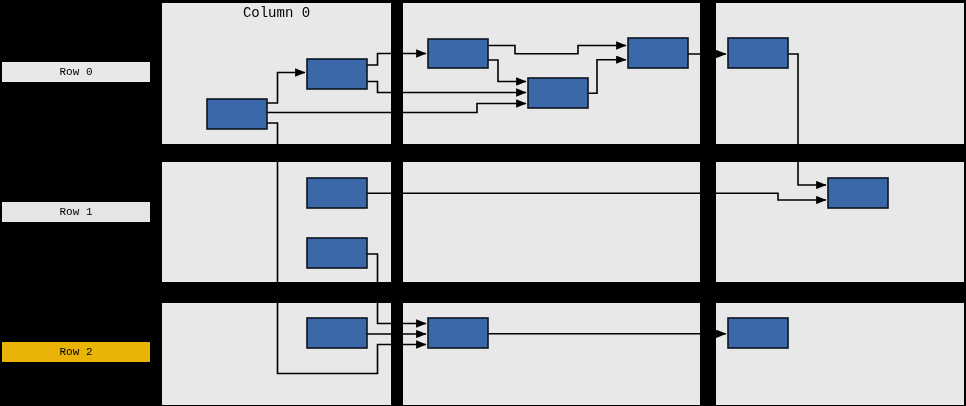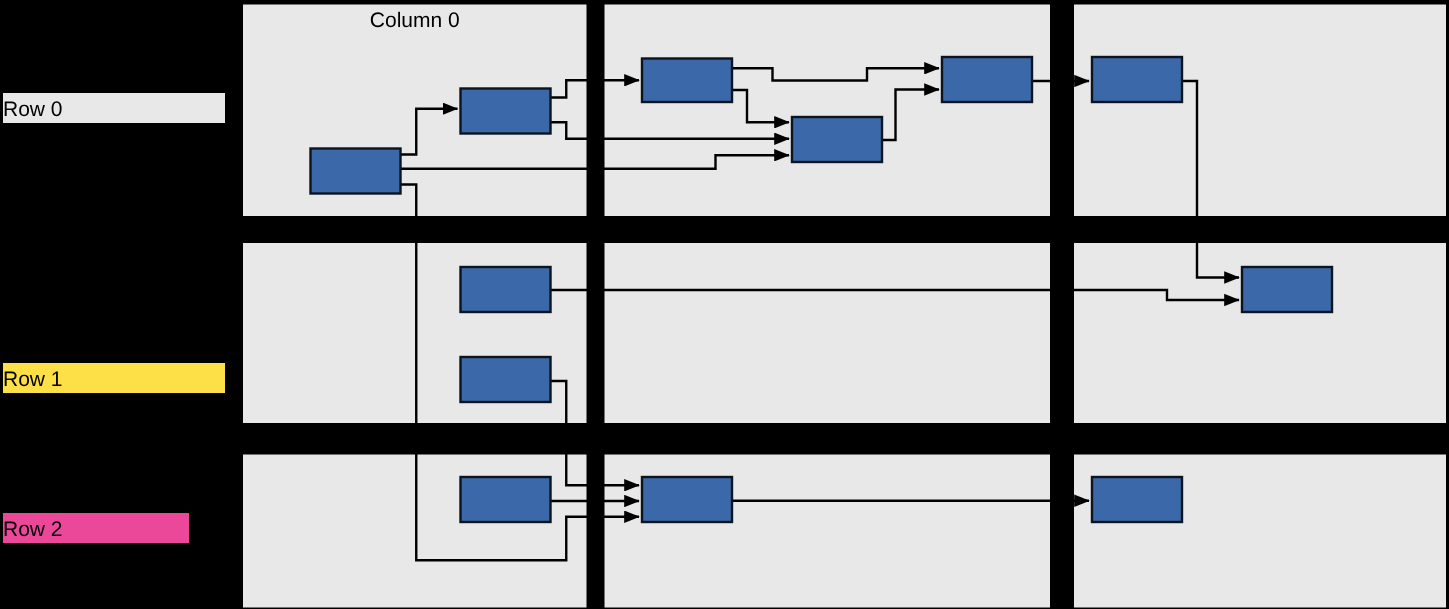--- a/index.html
+++ b/index.html
@@ -1,20 +1,20 @@
 <!DOCTYPE html>
 <html><head>
 <meta charset="utf-8">
 <style>
   html,body{margin:0;padding:0;background:#000;}
   .stage{position:relative;width:966px;height:406px;background:#000;overflow:hidden;
-         font-family:Liberation Sans, sans-serif;}
+         font-family:Liberation Mono, monospace;}
   .stage svg{position:absolute;left:0;top:0;}
   .col-header{position:absolute;top:5px;text-align:center;font-size:14px;color:#000;}
-  .row-label{position:absolute;background:#e8e8e8;text-align:left;font-size:14px;
+  .row-label{position:absolute;background:#e8e8e8;text-align:center;font-size:11px;
              color:#000;height:20px;line-height:20px;}
 </style>
 </head>
 <body>
 
 <div class="stage">
   <svg width="966" height="406" viewBox="0 0 966 406" xmlns="http://www.w3.org/2000/svg">
       <defs>
         <marker id="arrow" viewBox="0 0 10 8" refX="9.5" refY="4" markerWidth="6.5" markerHeight="5.2" orient="auto">
           <path d="M0,0 L10,4 L0,8 Z" fill="#000000"></path>
@@ -53,15 +53,15 @@
       <rect x="307" y="238" width="60" height="30" fill="#3b68a9" stroke="#0c1420" stroke-width="1.6"></rect>
       <rect x="828" y="178" width="60" height="30" fill="#3b68a9" stroke="#0c1420" stroke-width="1.6"></rect>
       <rect x="307" y="318" width="60" height="30" fill="#3b68a9" stroke="#0c1420" stroke-width="1.6"></rect>
       <rect x="428" y="318" width="60" height="30" fill="#3b68a9" stroke="#0c1420" stroke-width="1.6"></rect>
       <rect x="728" y="318" width="60" height="30" fill="#3b68a9" stroke="#0c1420" stroke-width="1.6"></rect>
     </svg>
 
   <div class="col-header" style="left: 162px; width: 229px; color: rgb(0, 0, 0);">Column 0</div>
 
   <div class="row-label" style="left: 2px; top: 62px; width: 148px; height: 20px; background: rgb(232, 232, 232); color: rgb(0, 0, 0);">Row 0</div>
-  <div class="row-label" style="left: 2px; top: 202px; width: 148px; height: 20px; background: #fde047; color: rgb(0, 0, 0); margin-top: 40px;">Row 1</div>
-  <div class="row-label" style="left: 2px; top: 342px; width: 124px; height: 20px; background: #ec4899; color: rgb(0, 0, 0);">Row 2</div>
+  <div class="row-label" style="left: 2px; top: 202px; width: 148px; height: 20px; background: #e5e5e5; color: rgb(0, 0, 0);">Row 1</div>
+  <div class="row-label" style="left: 2px; top: 342px; width: 148px; height: 20px; background: #eab308; color: rgb(0, 0, 0);">Row 2</div>
 </div>
 
 </body></html>

